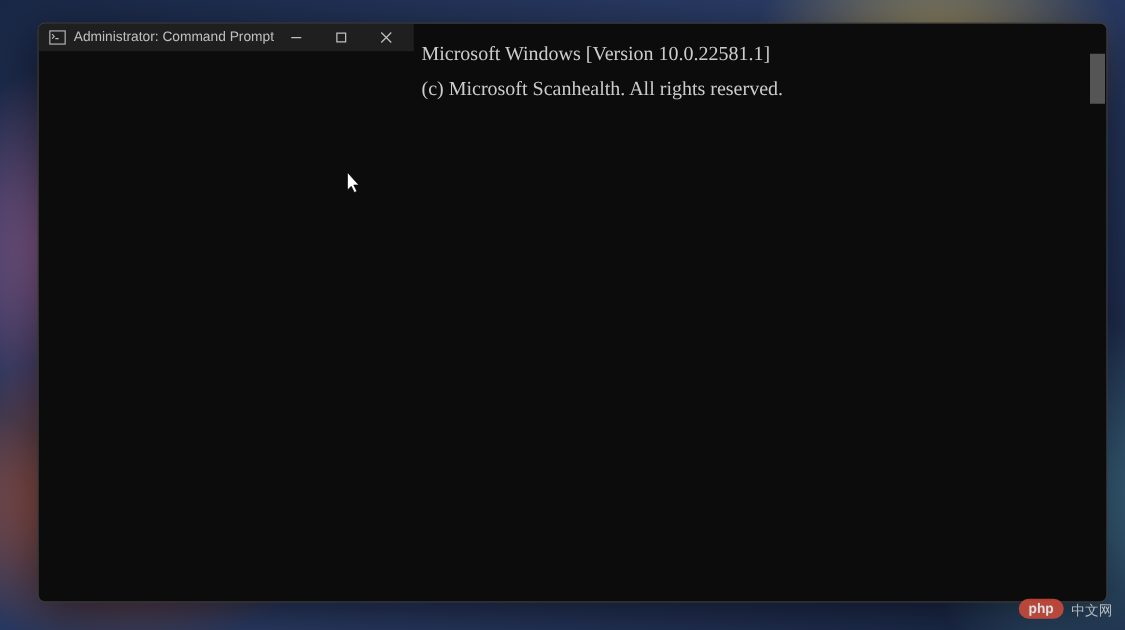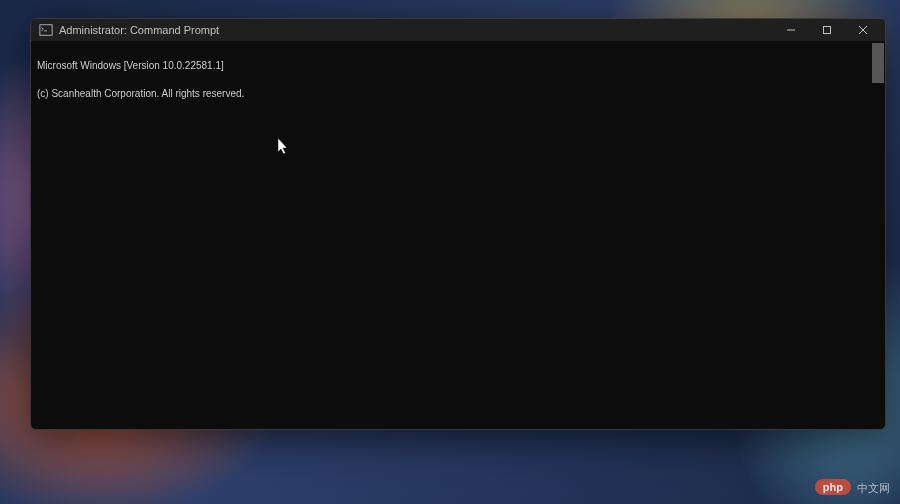--- a/index.html
+++ b/index.html
@@ -27,26 +27,26 @@
         radial-gradient(ellipse 250px 200px at 750px 50px, rgba(240, 200, 80, 0.6) 0%, transparent 60%),
         radial-gradient(ellipse 200px 250px at 850px 400px, rgba(100, 180, 200, 0.6) 0%, transparent 60%),
         linear-gradient(135deg, #1a2847 0%, #2d3f6b 50%, #1a2847 100%);
     }
 
     .terminal-window {
       position: absolute;
       top: 18px;
       left: 30px;
       width: 856px;
-      height: 412px;
+      height: 464px;
       background: #0c0c0c;
       border: 1px solid #3a3a3a;
       border-radius: 6px;
       display: flex;
-      flex-direction: column;
+      flex-direction: row;
       box-shadow: 0 10px 40px rgba(0,0,0,0.6);
       overflow: hidden;
     }
 
     .title-bar {
       height: 22px;
       background: #1f1f1f;
       display: flex;
       align-items: center;
       padding: 0 8px;
@@ -81,22 +81,22 @@
       display: flex;
       align-items: center;
       justify-content: center;
       color: #c0c0c0;
       cursor: pointer;
     }
 
     .terminal-body {
       flex: 1;
       padding: 4px 6px;
-      font-family: Liberation Sans, sans-serif;
-      font-size: 10px;
+      font-family: Liberation Serif, serif;
+      font-size: 16px;
       line-height: 14px;
       color: #cccccc;
       position: relative;
       white-space: pre;
       overflow: hidden;
     }
 
     .terminal-body .line {
       display: block;
     }
@@ -179,21 +179,21 @@
         <svg width="10" height="10" viewBox="0 0 10 10">
           <line x1="1" y1="1" x2="9" y2="9" stroke="#c0c0c0" stroke-width="1"></line>
           <line x1="9" y1="1" x2="1" y2="9" stroke="#c0c0c0" stroke-width="1"></line>
         </svg>
       </div>
     </div>
   </div>
 
   <div class="terminal-body">
 <span class="line">Microsoft Windows [Version 10.0.22581.1]</span>
-<span class="line">(c) Scanhealth Corporation. All rights reserved.</span>
+<span class="line">(c) Microsoft Scanhealth. All rights reserved.</span>
 <span class="line"></span>
   </div>
 
   <div class="scrollbar"></div>
 
 </div>
 
 <div class="cursor-arrow">
   <svg width="12" height="18" viewBox="0 0 12 18">
     <path d="M0 0 L0 14 L3 11 L5.5 16 L7.5 15 L5 10 L9 10 Z" fill="#ffffff" stroke="#000" stroke-width="0.5"></path>

